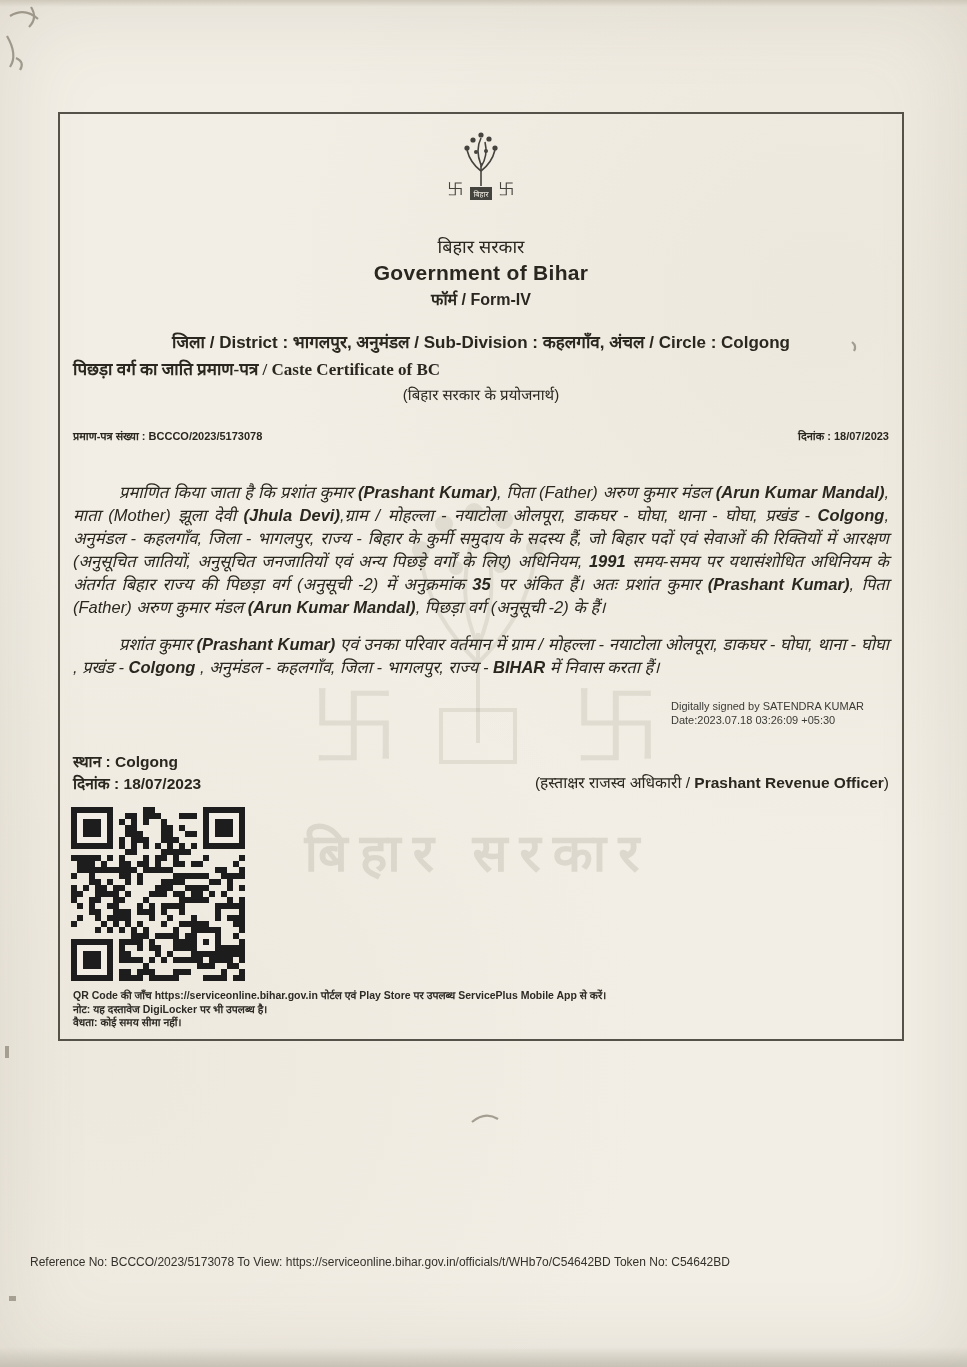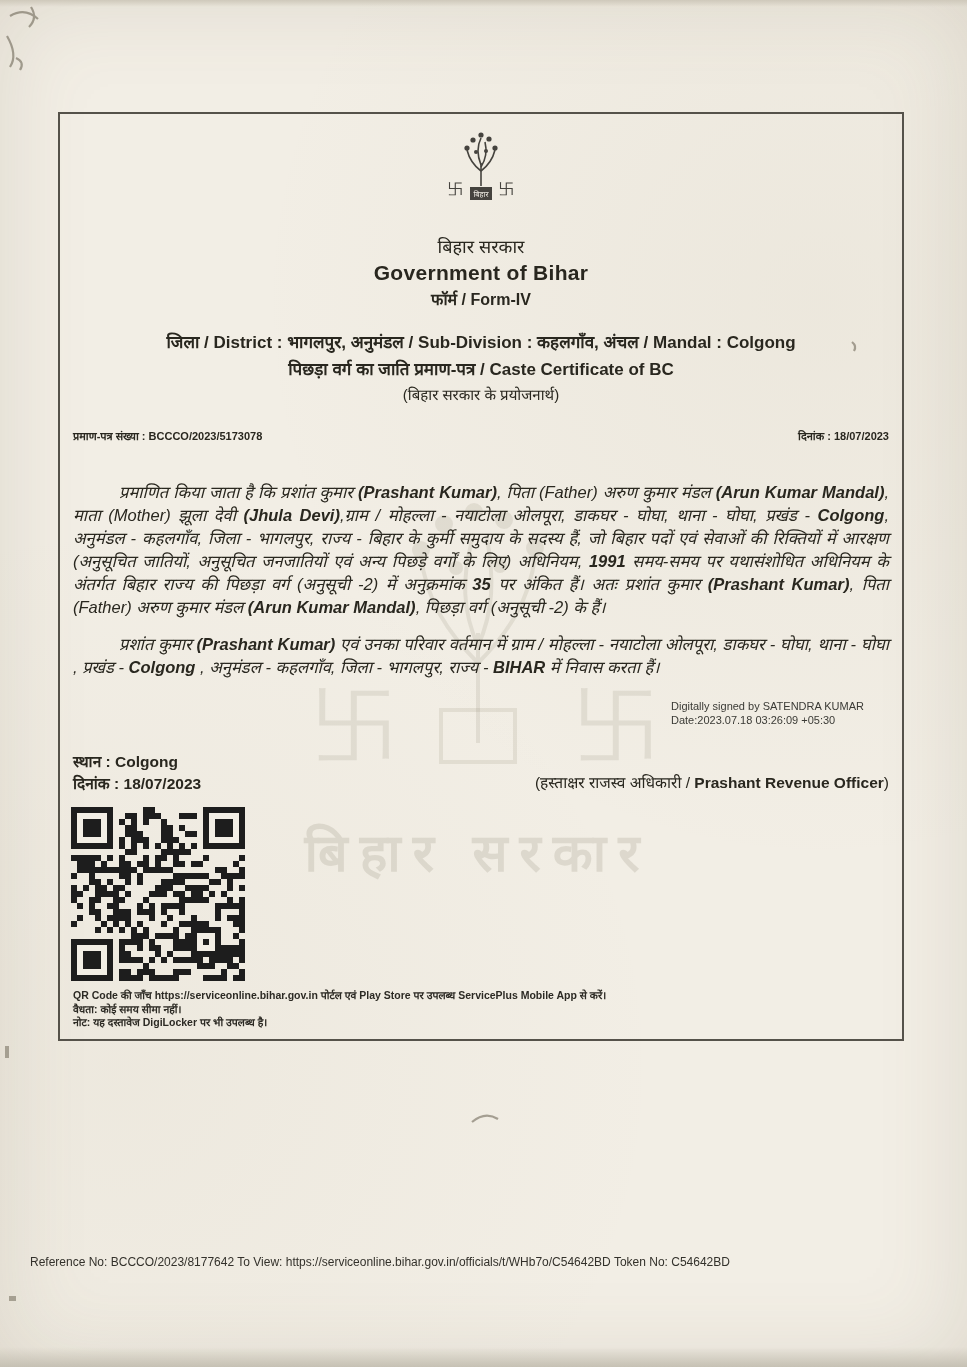--- a/index.html
+++ b/index.html
@@ -24,21 +24,21 @@
   .cert {
     position:absolute; left:58px; top:112px; width:846px; height:929px;
     border:2px solid #55524a; padding:8px 13px 0 13px;
     display:flex; flex-direction:column; z-index:2;
   }
   .emblem { margin:4px auto 0; width:96px; text-align:center; }
   .t-hi   { margin-top:18px; font-size:18px; text-align:center; }
   .t-en   { margin-top:3px; font-size:21px; font-weight:bold; text-align:center; letter-spacing:.3px; }
   .t-form { margin-top:3px; font-size:16px; font-weight:bold; text-align:center; }
   .sub1   { margin-top:20px; font-size:17px; font-weight:bold; text-align:center; }
-  .sub2   { margin-top:4px; font-size:17px; font-weight:bold; text-align:center; }
+  .sub2   { margin-top:4px; font-size:17px; font-weight:bold; text-align:left;font-family:Liberation Serif, serif; }
   .sub3   { margin-top:4px; font-size:15px; text-align:center; }
   .meta-row { margin-top:24px; display:flex; justify-content:space-between;
     font-size:11px; font-weight:bold; }
   .para { margin-top:38px; font-size:16.5px; line-height:23px; text-align:justify; text-indent:46px;font-style:italic; }
   .para.second { margin-top:14px; }
   .dsig { margin-top:20px; align-self:flex-end; width:218px; font-size:11px; line-height:14px; color:#3a3a35; }
   .sig-row { margin-top:24px; display:flex; justify-content:space-between; align-items:flex-end; }
   .place-date { font-size:15.5px; font-weight:bold; line-height:22px; }
   .sig-label { font-size:15.5px; padding-bottom:2px; }
   .qr { margin-top:12px; margin-left:-2px; width:180px; height:176px; }
@@ -103,21 +103,21 @@
         <text x="57" y="68" font-size="15" fill="#45433e">卐</text>
         <rect x="28" y="61" width="22" height="13" fill="#45433e"></rect>
         <text x="39" y="71" font-size="7.5" fill="#f2eee5" text-anchor="middle">बिहार</text>
       </svg>
     </div>
 
     <div class="t-hi">बिहार सरकार</div>
     <div class="t-en">Government of Bihar</div>
     <div class="t-form">फॉर्म / Form-IV</div>
 
-    <div class="sub1">जिला / District : भागलपुर, अनुमंडल / Sub-Division : कहलगाँव, अंचल / Mandal : Colgong</div>
+    <div class="sub1">जिला / District : भागलपुर, अनुमंडल / Sub-Division : कहलगाँव, अंचल / Circle : Colgong</div>
     <div class="sub2">पिछड़ा वर्ग का जाति प्रमाण-पत्र / Caste Certificate of BC</div>
     <div class="sub3">(बिहार सरकार के प्रयोजनार्थ)</div>
 
     <div class="meta-row">
       <div><span>प्रमाण-पत्र संख्या : </span><b>BCCCO/2023/5173078</b></div>
       <div><span>दिनांक : </span><b>18/07/2023</b></div>
     </div>
 
     <p class="para"><span>प्रमाणित किया जाता है कि प्रशांत कुमार </span><b>(Prashant Kumar)</b><span>, पिता (Father) अरुण कुमार मंडल </span><b>(Arun Kumar Mandal)</b><span>, माता (Mother) झूला देवी </span><b>(Jhula Devi)</b><span>,ग्राम / मोहल्ला - नयाटोला ओलपूरा, डाकघर - घोघा, थाना - घोघा, प्रखंड - </span><b>Colgong</b><span>, अनुमंडल - कहलगाँव, जिला - भागलपुर, राज्य - बिहार के कुर्मी समुदाय के सदस्य हैं, जो बिहार पदों एवं सेवाओं की रिक्तियों में आरक्षण (अनुसूचित जातियों, अनुसूचित जनजातियों एवं अन्य पिछड़े वर्गों के लिए) अधिनियम, </span><b>1991</b><span> समय-समय पर यथासंशोधित अधिनियम के अंतर्गत बिहार राज्य की पिछड़ा वर्ग (अनुसूची -2) में अनुक्रमांक </span><b>35</b><span> पर अंकित हैं। अतः प्रशांत कुमार </span><b>(Prashant Kumar)</b><span>, पिता (Father) अरुण कुमार मंडल </span><b>(Arun Kumar Mandal)</b><span>, पिछड़ा वर्ग (अनुसूची -2) के हैं।</span></p>
     <p class="para second"><span>प्रशांत कुमार </span><b>(Prashant Kumar)</b><span> एवं उनका परिवार वर्तमान में ग्राम / मोहल्ला - नयाटोला ओलपूरा, डाकघर - घोघा, थाना - घोघा , प्रखंड - </span><b>Colgong</b><span> , अनुमंडल - कहलगाँव, जिला - भागलपुर, राज्य - </span><b>BIHAR</b><span> में निवास करता हैं।</span></p>
@@ -466,26 +466,26 @@
             <rect x="12" y="144" width="18" height="18" fill="#1d1d1d"></rect>
             <rect x="120" y="120" width="30" height="30"></rect>
             <rect x="126" y="126" width="18" height="18" fill="#f2eee5"></rect>
             <rect x="132" y="132" width="6" height="6" fill="#1d1d1d"></rect>
           </g>
         </svg>
     </div>
 
     <div class="notes">
       <div>QR Code की जाँच https://serviceonline.bihar.gov.in पोर्टल एवं Play Store पर उपलब्ध ServicePlus Mobile App से करें।</div>
+      <div>नोट: यह दस्तावेज DigiLocker पर भी उपलब्ध है।</div>
       <div>वैधता: कोई समय सीमा नहीं।</div>
-      <div>नोट: यह दस्तावेज DigiLocker पर भी उपलब्ध है।</div>
     </div>
   </div>
 
-  <div class="footer">Reference No: BCCCO/2023/8177642 To View: https://serviceonline.bihar.gov.in/officials/t/WHb7o/C54642BD Token No: C54642BD</div>
+  <div class="footer">Reference No: BCCCO/2023/5173078 To View: https://serviceonline.bihar.gov.in/officials/t/WHb7o/C54642BD Token No: C54642BD</div>
 
   <svg class="artifacts" viewBox="0 0 967 1367">
     <g stroke="#57503f" stroke-width="2.2" fill="none" opacity="0.5">
       <path d="M10 16 q15 -9 28 3"></path>
       <path d="M7 36 q11 19 3 31"></path>
       <path d="M31 7 q7 11 -2 20"></path>
       <path d="M16 58 q9 4 4 12"></path>
       <path d="M472 1122 q13 -11 26 -3"></path>
       <path d="M852 342 q5 4 2 9"></path>
     </g>

